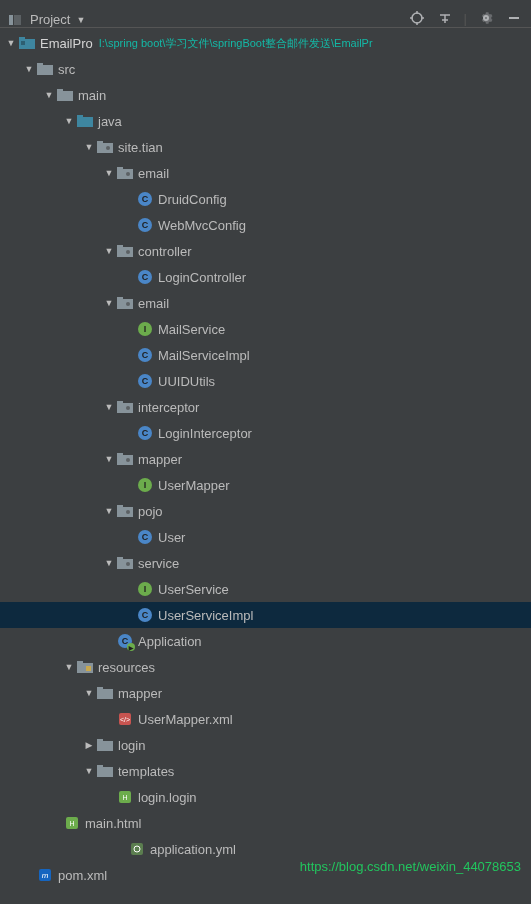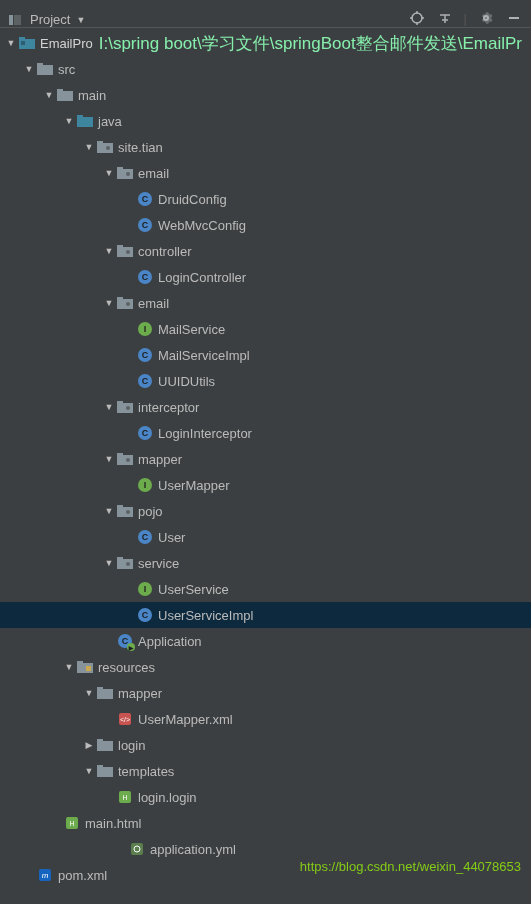--- a/index.html
+++ b/index.html
@@ -88,42 +88,42 @@
       align-items: center;
       justify-content: center;
       flex-shrink: 0;
       margin-right: 4px;
     }
     .node-label {
       color: #bbbbbb;
     }
     .node-label.bold { font-weight: normal; color: #d4d4d4; }
     .node-hint {
-      color: #86efac;
+      color: #14b8a6;
       margin-left: 6px;
-      font-size: 17px;
+      font-size: 11px;
     }
     .circle-icon {
       border-radius: 50%;
       width: 14px;
       height: 14px;
       display: inline-flex;
       align-items: center;
       justify-content: center;
       font-size: 9px;
       font-weight: bold;
       color: #1e1e1e;
     }
     .circle-c { background: #4a86c7; }
     .circle-i { background: #6cac4c; }
     .watermark {
       position: absolute;
       bottom: 30px;
       right: 10px;
-      color: #84cc16;
+      color: #22c55e;
       font-size: 13px;
       pointer-events: none;
       padding-left: 13px;
     }
   </style>
 </head>
 <body>
 
 <div class="toolbar">
   <div class="toolbar-left">

